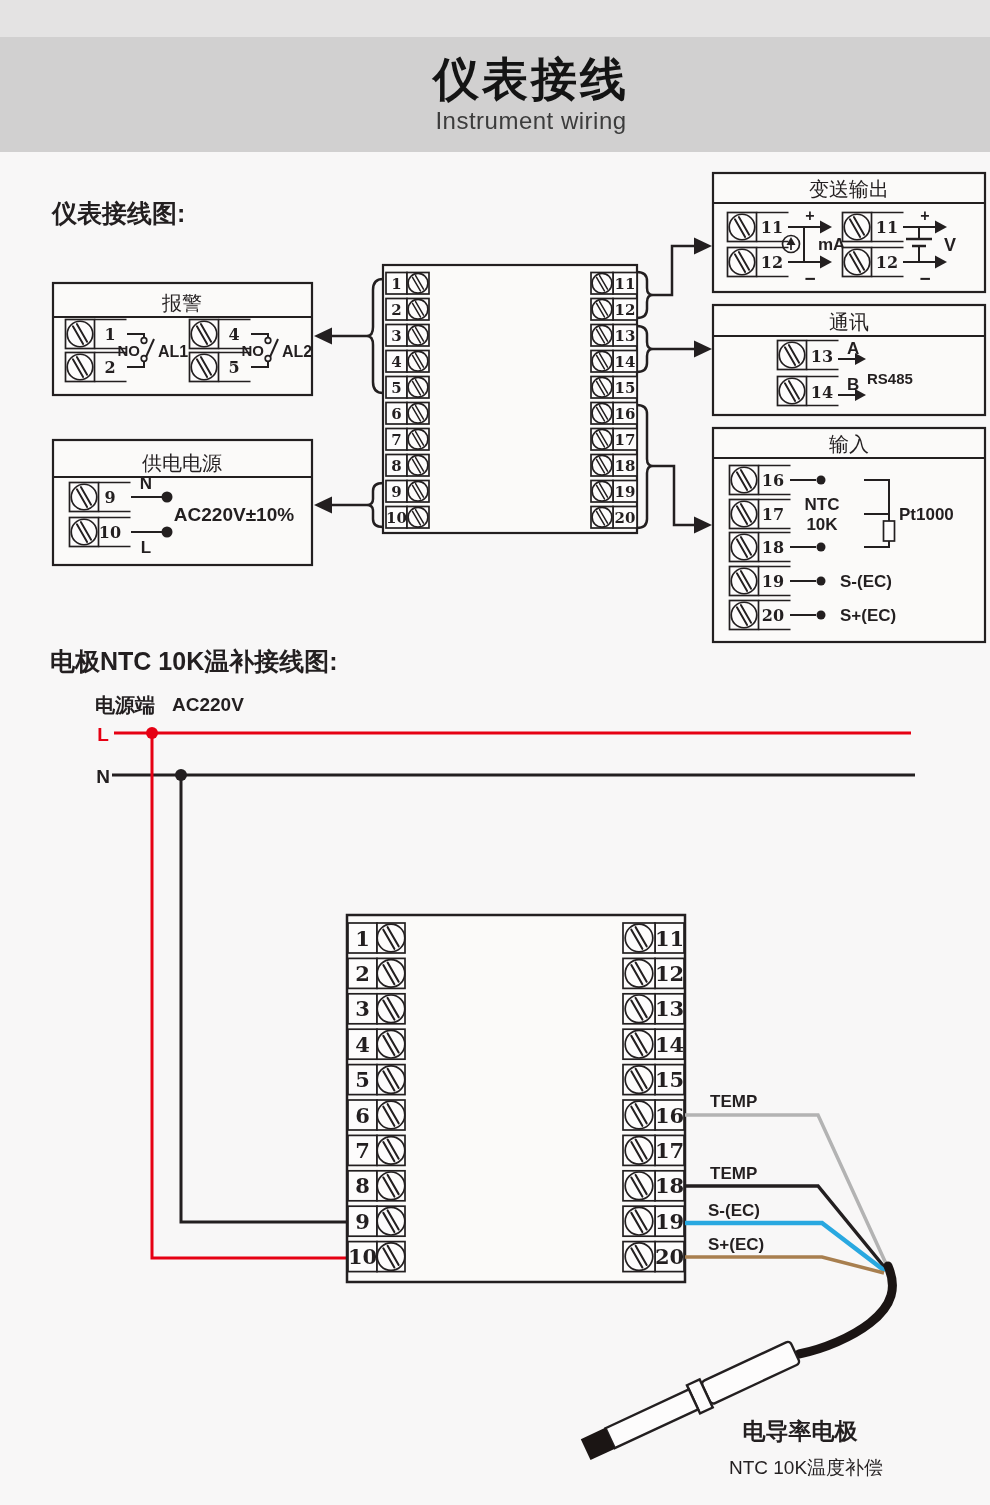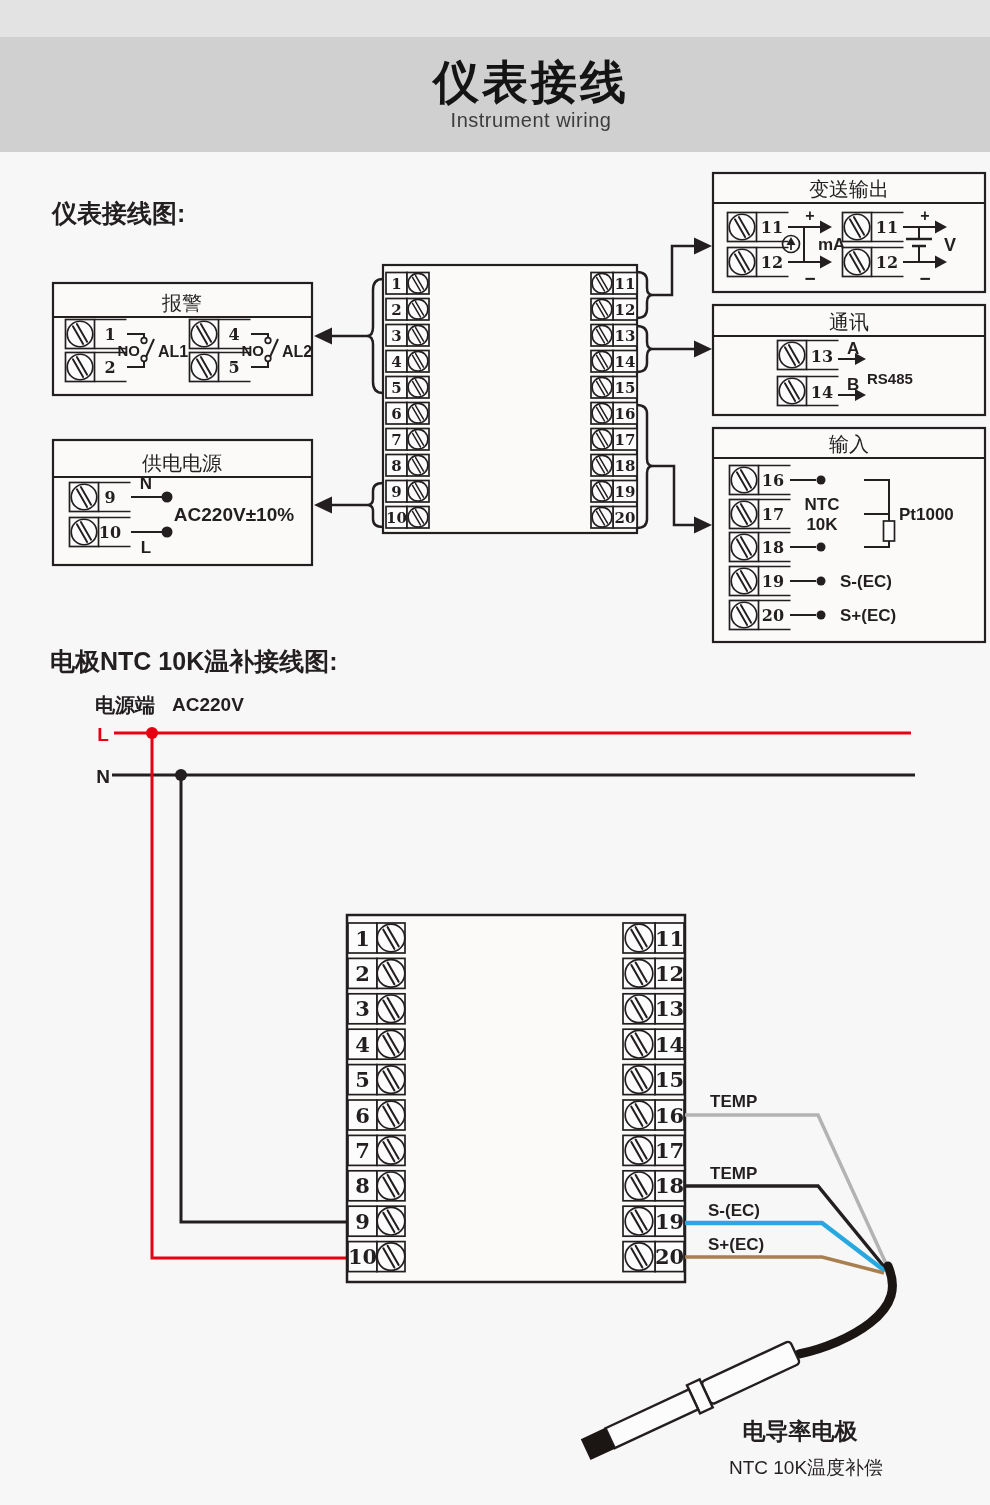--- a/index.html
+++ b/index.html
@@ -2,21 +2,21 @@
 <html><head>
 <meta charset="utf-8">
 <style>
   html,body{margin:0;padding:0;background:#888;}
   .page{position:relative;width:990px;height:1505px;background:#f8f7f7;overflow:hidden;
         font-family:"Liberation Sans","DejaVu Sans",sans-serif;}
   .hdr-strip{position:absolute;left:0;top:0;width:990px;height:37px;background:#e4e3e3;}
   .hdr-band{position:absolute;left:0;top:37px;width:990px;height:115px;background:#d1d0d0;
             display:flex;flex-direction:column;align-items:center;justify-content:center;padding-left:36px;}
   .hdr-title{font-size:46px;font-weight:bold;color:#141414;letter-spacing:3px;line-height:1.1;}
-  .hdr-sub{font-size:20px;color:#3c3c3c;margin-top:2px;letter-spacing:0.5px;}
+  .hdr-sub{font-size:24px;color:#3c3c3c;margin-top:2px;letter-spacing:0.5px;}
   svg{position:absolute;left:0;top:0;}
   svg text{fill:#231f20;font-family:"Liberation Sans","DejaVu Sans",sans-serif;}
   .ln{stroke:#231f20;stroke-width:2;fill:none;}
   .thin{stroke-width:1.7;}
   .w25{stroke-width:2.5;}
   .cell{fill:#fdfcfc;stroke:#231f20;stroke-width:1.7;}
   .scirc{fill:none;stroke:#231f20;stroke-width:1.7;}
   .slash{stroke:#231f20;stroke-linecap:round;}
   .arr{fill:#231f20;stroke:none;}
   .box{fill:#fbfaf9;stroke:#231f20;stroke-width:2.2;}

